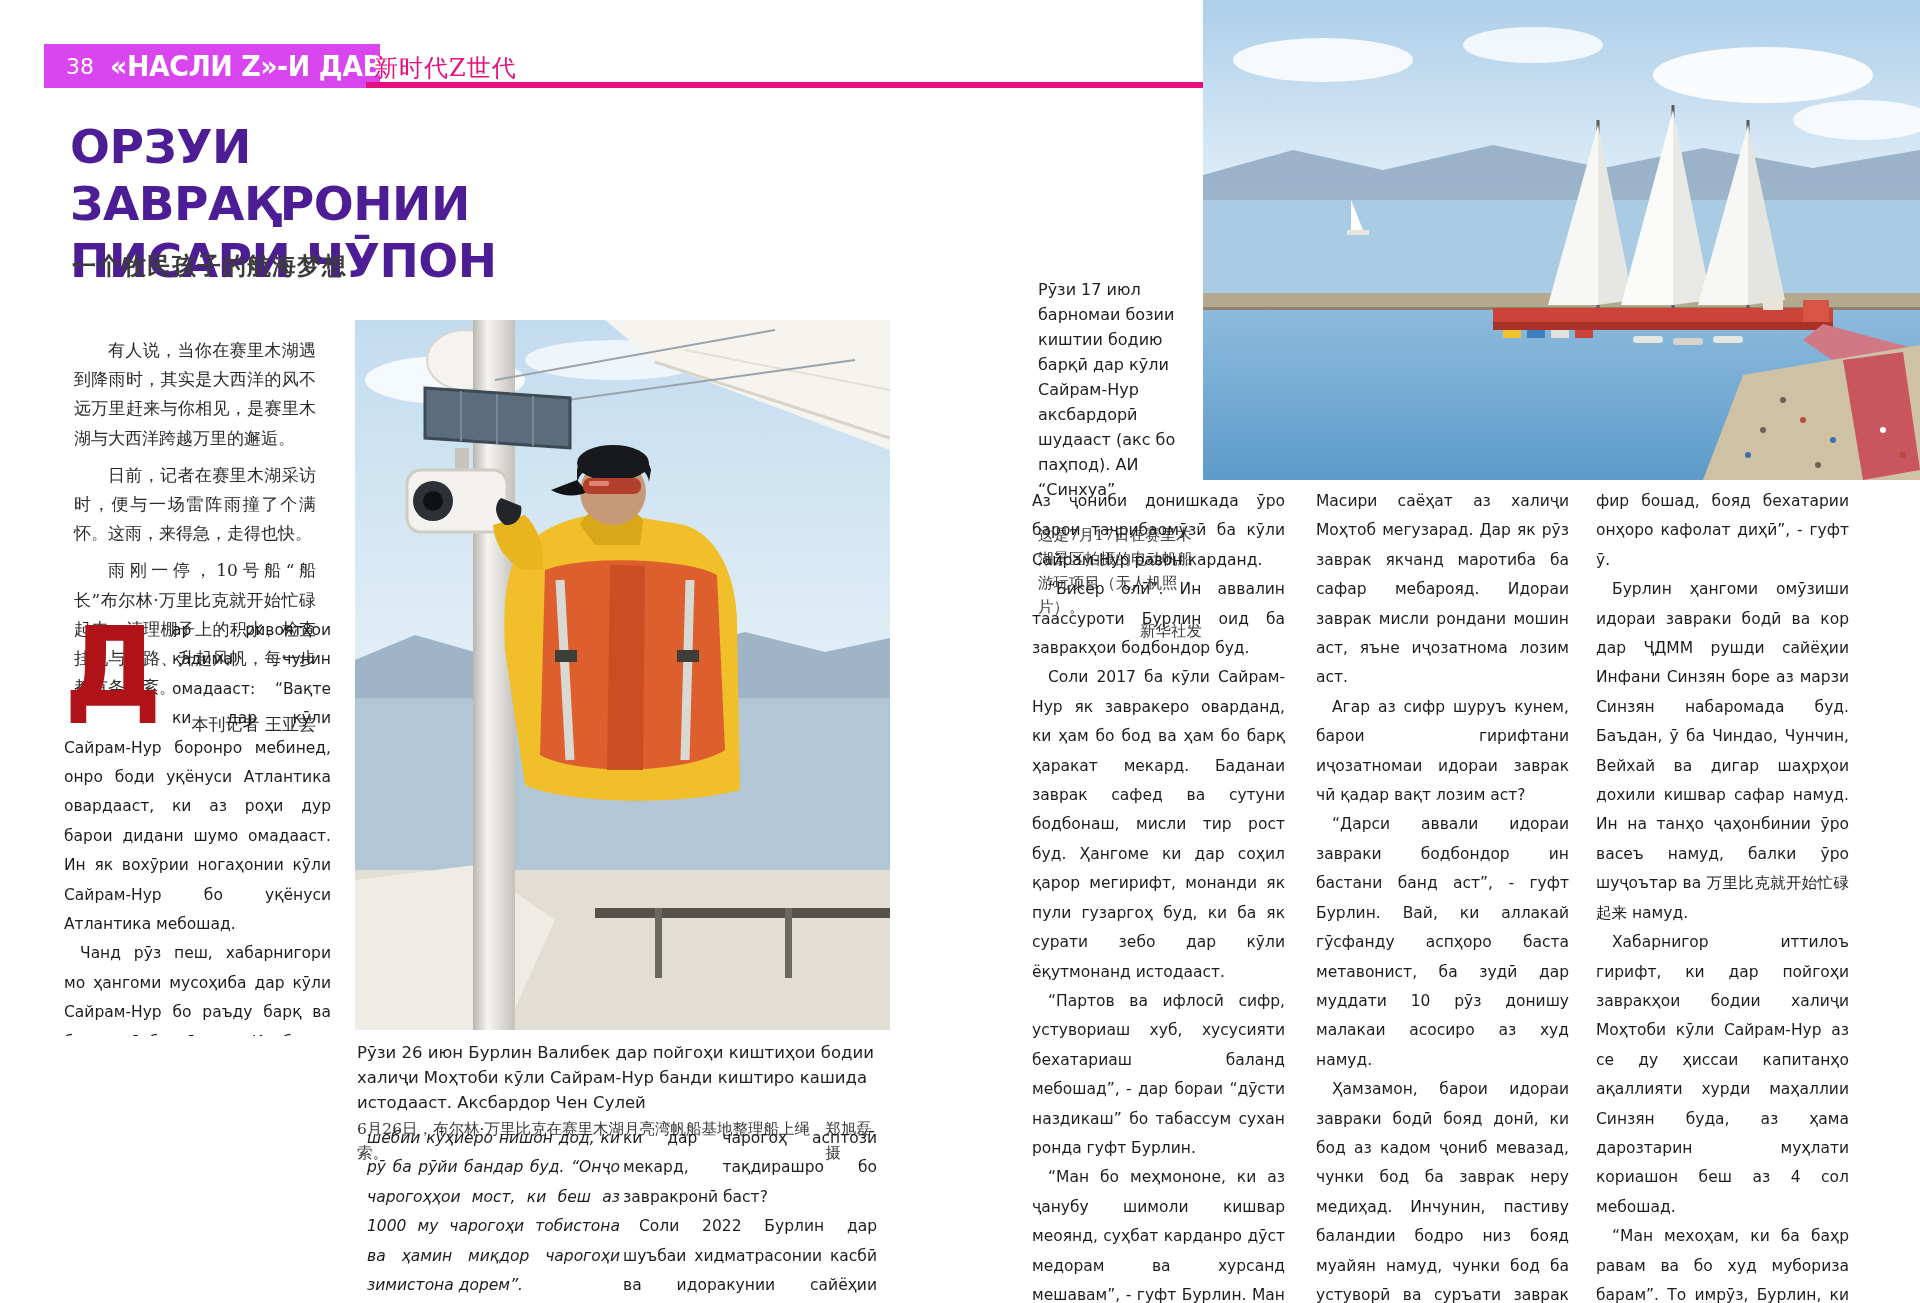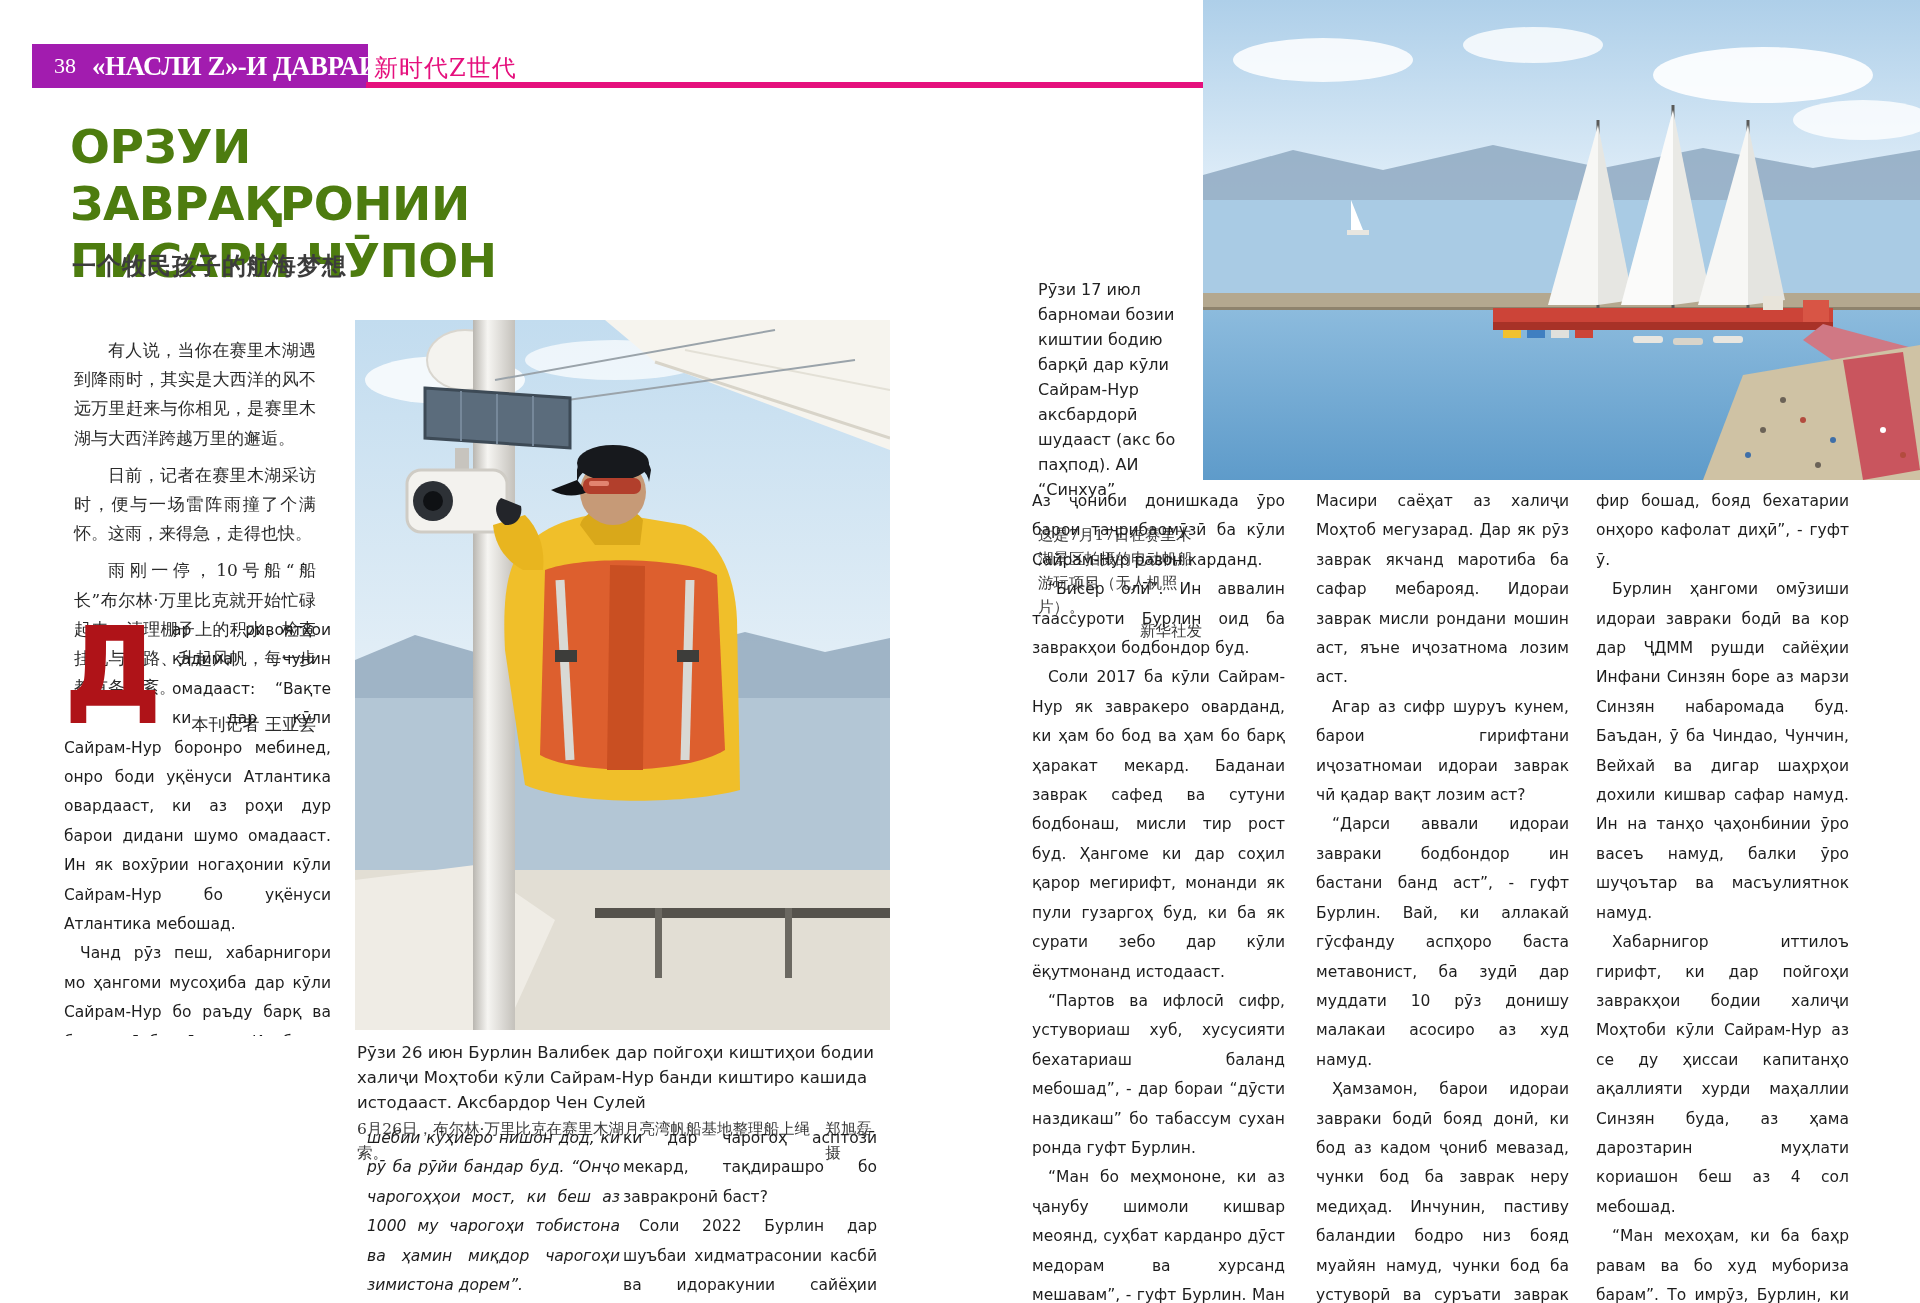--- a/index.html
+++ b/index.html
@@ -1,28 +1,28 @@
 <!DOCTYPE html>
 <html><head>
 <meta charset="utf-8">
 <style>
   html,body{margin:0;padding:0;background:#888;}
   .page{position:relative;width:1920px;height:1303px;background:#ffffff;overflow:hidden;
         font-family:"DejaVu Sans","Liberation Sans",sans-serif;color:#1d1d1d;}
   .abs{position:absolute;}
 
   
-  .header-bar{left:32px;top:44px;width:336px;height:44px;background:#a21caf;display:flex;align-items:center;padding-left:22px;box-sizing:border-box;gap:16px;font-family:Liberation Serif, serif;}
+  .header-bar{left:44px;top:44px;width:336px;height:44px;background:#d946ef;display:flex;align-items:center;padding-left:22px;box-sizing:border-box;gap:16px;}
   .header-num{color:#fff;font-size:22px;font-weight:400;letter-spacing:0;}
   .header-title{color:#fff;font-size:28px;font-weight:700;letter-spacing:-0.5px;white-space:nowrap;transform:scaleX(.96);transform-origin:left center;}
   .header-rule{left:366px;top:82px;width:838px;height:6px;background:#E5107D;}
   .header-tag{left:374px;top:52px;font-family:"DejaVu Serif","Liberation Serif",serif;font-size:24px;font-weight:400;color:#E5107D;letter-spacing:1px;}
 
   
-  .art-title{left:70px;top:118px;width:560px;color:#4d7c0f;font-size:47px;font-weight:700;line-height:57px;letter-spacing:-0.5px;}
+  .art-title{left:70px;top:118px;width:560px;color:#4c1d95;font-size:47px;font-weight:700;line-height:57px;letter-spacing:-0.5px;}
   .art-sub{left:72px;top:250px;font-family:"DejaVu Serif","Liberation Serif",serif;font-size:24px;font-weight:700;color:#3c3c3c;letter-spacing:1px;}
 
   
   .cn-intro{left:66px;top:328px;width:258px;font-family:"DejaVu Serif","Liberation Serif",serif;
             font-size:17px;line-height:29.2px;color:#2b2b2b;text-align:justify;}
   .cn-intro p{margin:8px;text-indent:2em;}
   .cn-byline{text-align:right;margin-top:2px;text-indent:0;}
 
   
   .tj{font-size:15.5px;line-height:29.4px;text-align:justify;color:#1d1d1d;}
@@ -252,19 +252,19 @@
   <div class="abs rcol rcol2 tj">
     <p class="noind">Масири саёҳат аз халиҷи Моҳтоб мегузарад. Дар як рӯз заврак якчанд маротиба ба сафар мебарояд. Идораи заврак мисли рондани мошин аст, яъне иҷозатнома лозим аст.</p>
     <p>Агар аз сифр шуруъ кунем, барои гирифтани иҷозатномаи идораи заврак чӣ қадар вақт лозим аст?</p>
     <p>“Дарси аввали идораи завраки бодбондор ин бастани банд аст”, - гуфт Бурлин. Вай, ки аллакай гӯсфанду аспҳоро баста метавонист, ба зудӣ дар муддати 10 рӯз донишу малакаи асосиро аз худ намуд.</p>
     <p>Ҳамзамон, барои идораи завраки бодӣ бояд донӣ, ки бод аз кадом ҷониб мевазад, чунки бод ба заврак неру медиҳад. Инчунин, пастиву баландии бодро низ бояд муайян намуд, чунки бод ба устуворӣ ва суръати заврак таъсир мерасонад.</p>
 
   </div>
 
   <div class="abs rcol rcol3 tj">
     <p class="noind">фир бошад, бояд бехатарии онҳоро кафолат диҳӣ”, - гуфт ӯ.</p>
-    <p>Бурлин ҳангоми омӯзиши идораи завраки бодӣ ва кор дар ҶДММ рушди сайёҳии Инфани Синзян боре аз марзи Синзян набаромада буд. Баъдан, ӯ ба Чиндао, Чунчин, Вейхай ва дигар шаҳрҳои дохили кишвар сафар намуд. Ин на танҳо ҷаҳонбинии ӯро васеъ намуд, балки ӯро шуҷоътар ва масъулиятнок намуд.</p>
+    <p>Бурлин ҳангоми омӯзиши идораи завраки бодӣ ва кор дар ҶДММ рушди сайёҳии Инфани Синзян боре аз марзи Синзян набаромада буд. Баъдан, ӯ ба Чиндао, Чунчин, Вейхай ва дигар шаҳрҳои дохили кишвар сафар намуд. Ин на танҳо ҷаҳонбинии ӯро васеъ намуд, балки ӯро шуҷоътар ва 万里比克就开始忙碌起来 намуд.</p>
     <p>Хабарнигор иттилоъ гирифт, ки дар пойгоҳи завракҳои бодии халиҷи Моҳтоби кӯли Сайрам-Нур аз се ду ҳиссаи капитанҳо ақаллияти хурди маҳаллии Синзян буда, аз ҳама дарозтарин муҳлати кориашон беш аз 4 сол мебошад.</p>
     <p>“Ман мехоҳам, ки ба баҳр равам ва бо худ мубориза барам”. То имрӯз, Бурлин, ки бисту чандсола аст, орзуи боз ҳам калонтаре дорад ва хомӯшона омодагӣ мегирад. Ӯ ҳангоми истироҳат оид ба киштиҳои бодӣ ва баҳр адабиёти тахассусиро мутолиа намуда, наворҳои филми “Капитан Хан”, ки танҳо дар завраки бодӣ дар ҷаҳон сайр намудааст, тамошо мекунад. Вай барои гирифтани иҷозатномаи дараҷаи олии идораи завраки бодӣ кӯшиш карда истодааст.</p>
 
   </div>
 
 </div>
 
 </body></html>

